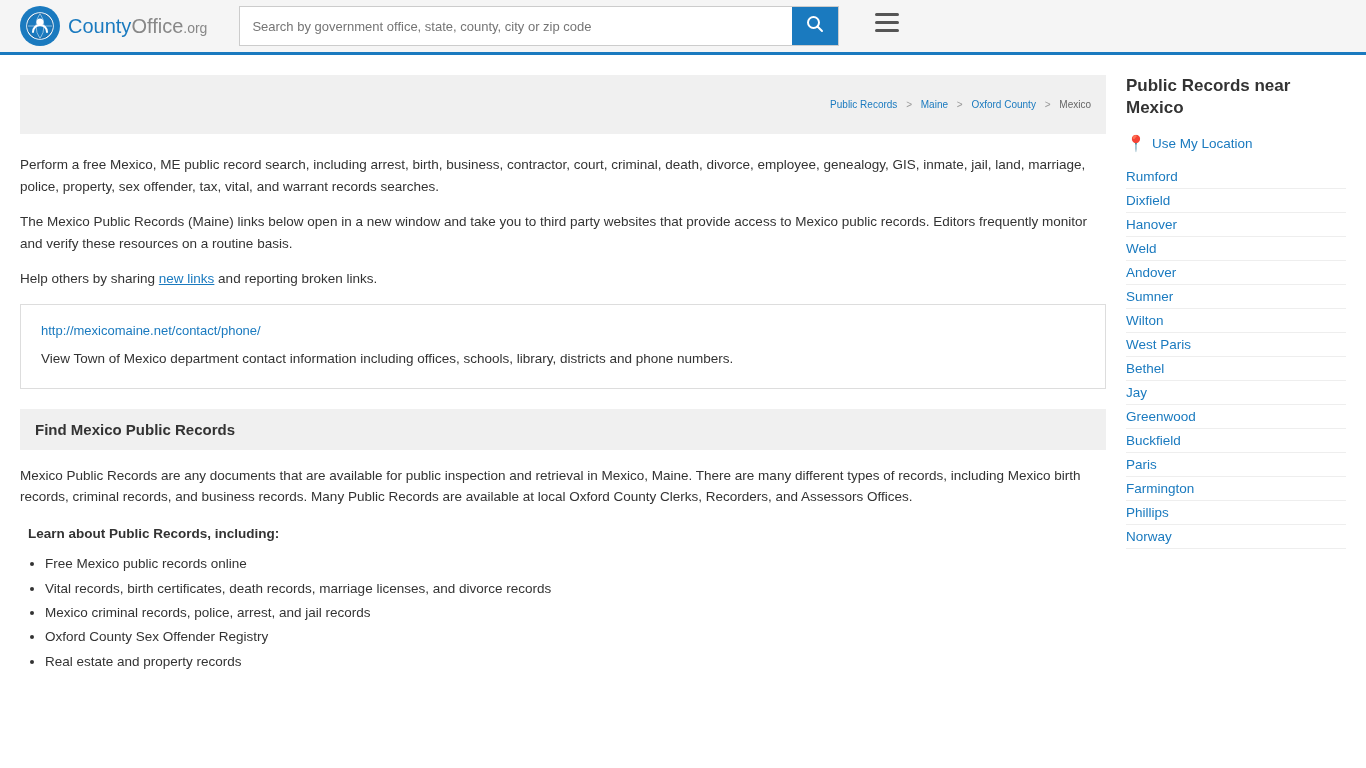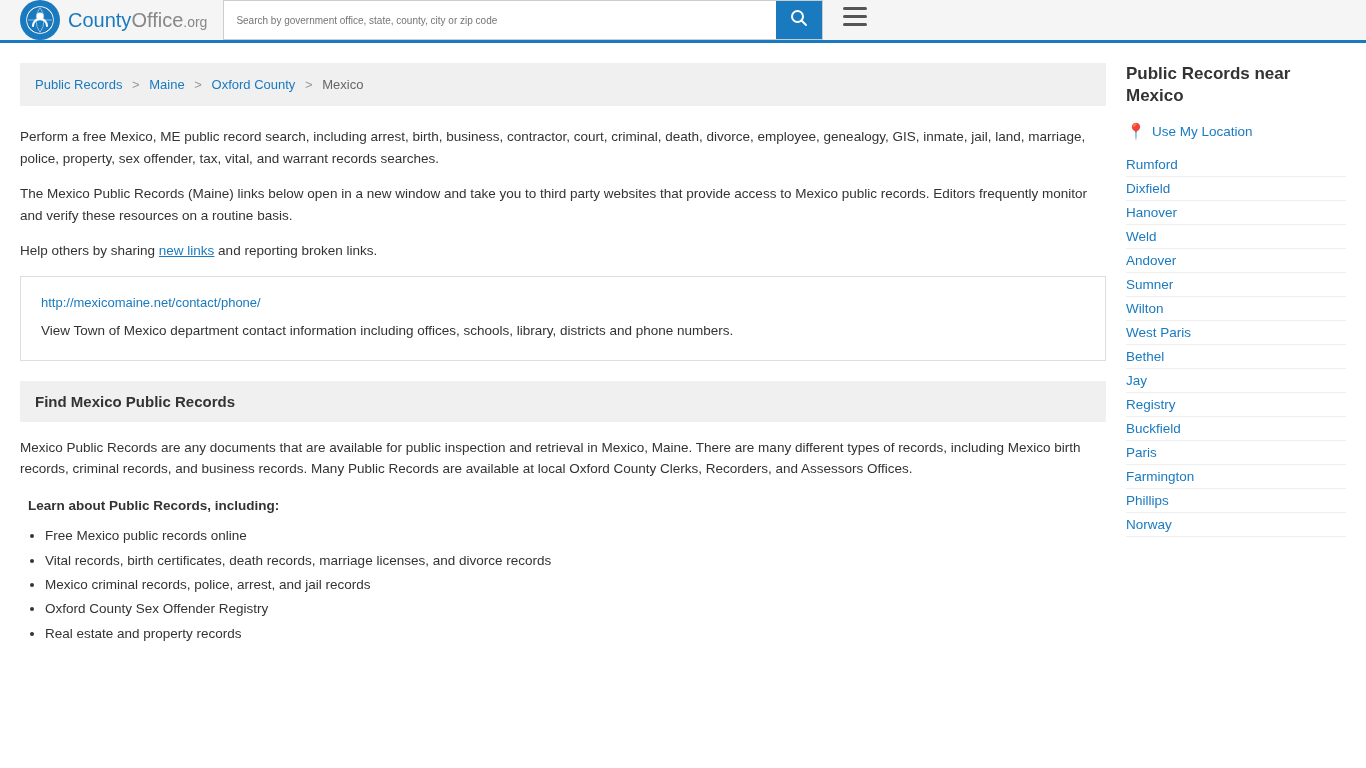--- a/index.html
+++ b/index.html
@@ -2,24 +2,24 @@
 <html><head>
   <meta charset="utf-8">
   <style>
     * { margin: 0; padding: 0; box-sizing: border-box; }
     body { font-family: Arial, sans-serif; font-size: 14px; color: #333; background: #fff; }
 
     
     #header {
       background: #f5f5f5;
       border-bottom: 3px solid #1a7abf;
-      padding: 0 20px;
-      display: flex;
-      align-items: center;
-      gap: 16px;
+      padding: 6px 20px;
+      display: flex;
+      align-items: center;
+      gap: 32px;
     }
     #logo-area {
       display: flex;
       align-items: center;
       gap: 8px;
       text-decoration: none;
     }
     #logo-icon {
       width: 40px;
       height: 40px;
@@ -43,21 +43,21 @@
       max-width: 600px;
       display: flex;
       border: 1px solid #ccc;
       background: #fff;
     }
     #search-input {
       flex: 1;
       padding: 8px 12px;
       border: none;
       outline: none;
-      font-size: 10px;
+      font-size: 13px;
       color: #999;
     }
     #search-button {
       background: #1a7abf;
       border: none;
       padding: 8px 14px;
       cursor: pointer;
       color: white;
       font-size: 16px;
     }
@@ -86,24 +86,25 @@
     #page-title {
       font-size: 24px;
       font-weight: bold;
       color: #333;
       margin-bottom: 15px;
     }
 
     
     #breadcrumb {
       background: #f0f0f0;
-      padding: 14px 15px;
+      padding: 24px 15px;
       margin-bottom: 20px;
-      font-size: 13px;
+      font-size: 10px;
       color: #666;
+      text-align: right;
     }
     #breadcrumb a {
       color: #1a7abf;
       text-decoration: none;
     }
     .breadcrumb-sep { margin: 0 6px; color: #999; }
 
     
     .desc-para {
       font-size: 13.5px;
@@ -318,21 +319,21 @@
     <a href="#" class="sidebar-link">Rumford</a>
         <a href="#" class="sidebar-link">Dixfield</a>
         <a href="#" class="sidebar-link">Hanover</a>
         <a href="#" class="sidebar-link">Weld</a>
         <a href="#" class="sidebar-link">Andover</a>
         <a href="#" class="sidebar-link">Sumner</a>
         <a href="#" class="sidebar-link">Wilton</a>
         <a href="#" class="sidebar-link">West Paris</a>
         <a href="#" class="sidebar-link">Bethel</a>
         <a href="#" class="sidebar-link">Jay</a>
-        <a href="#" class="sidebar-link">Registry</a>
+        <a href="#" class="sidebar-link">Greenwood</a>
         <a href="#" class="sidebar-link">Buckfield</a>
         <a href="#" class="sidebar-link">Paris</a>
         <a href="#" class="sidebar-link">Farmington</a>
         <a href="#" class="sidebar-link">Phillips</a>
         <a href="#" class="sidebar-link">Norway</a>
       </div>
   </div>
 
 </div>
 

